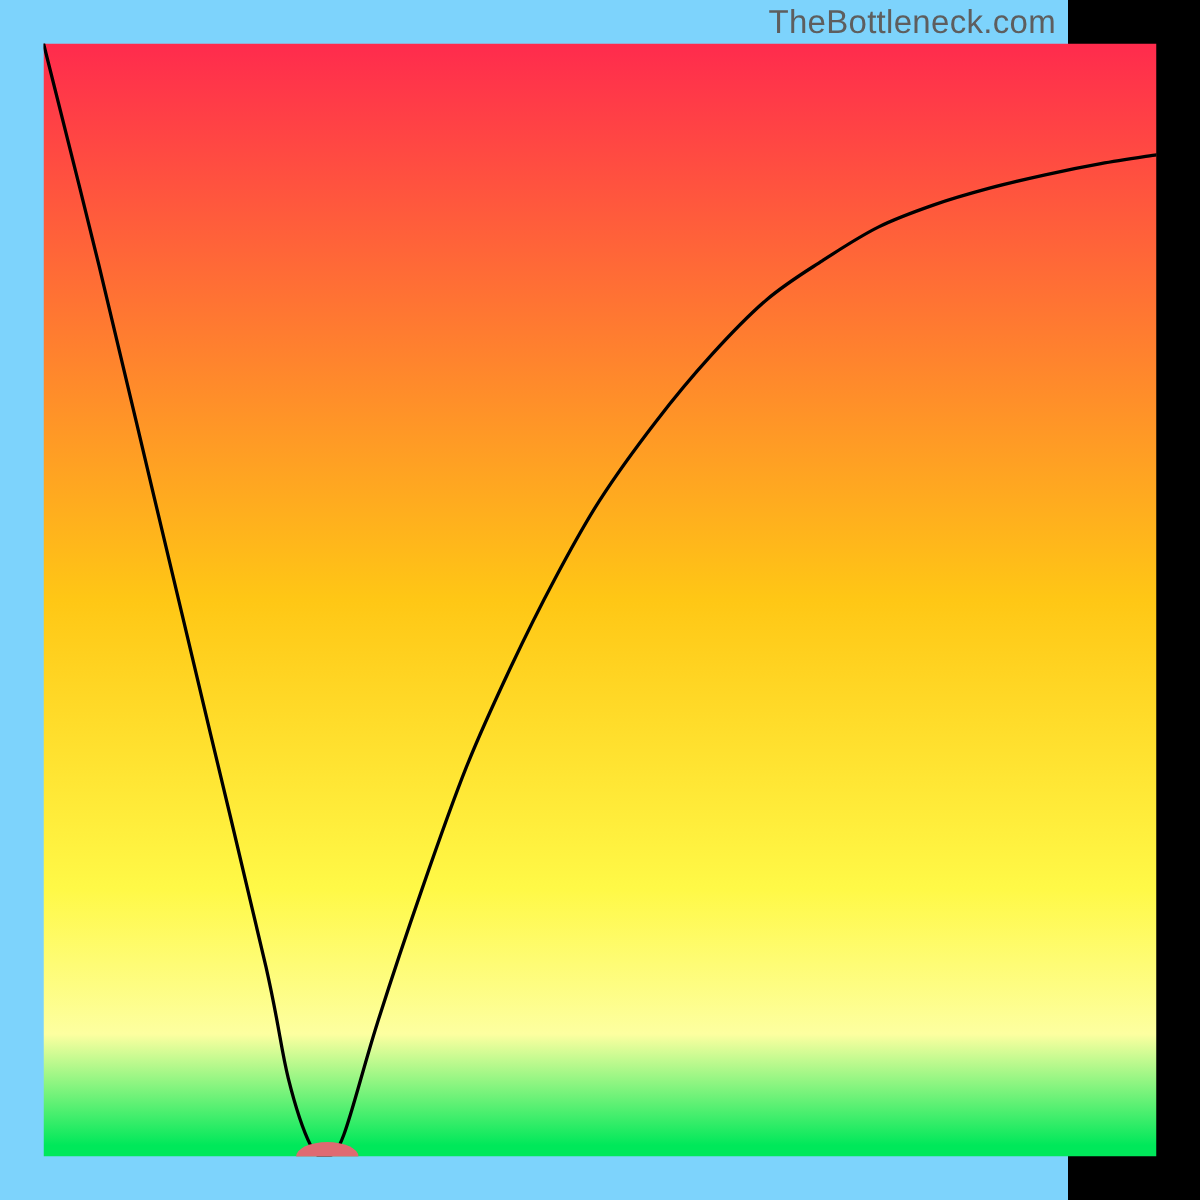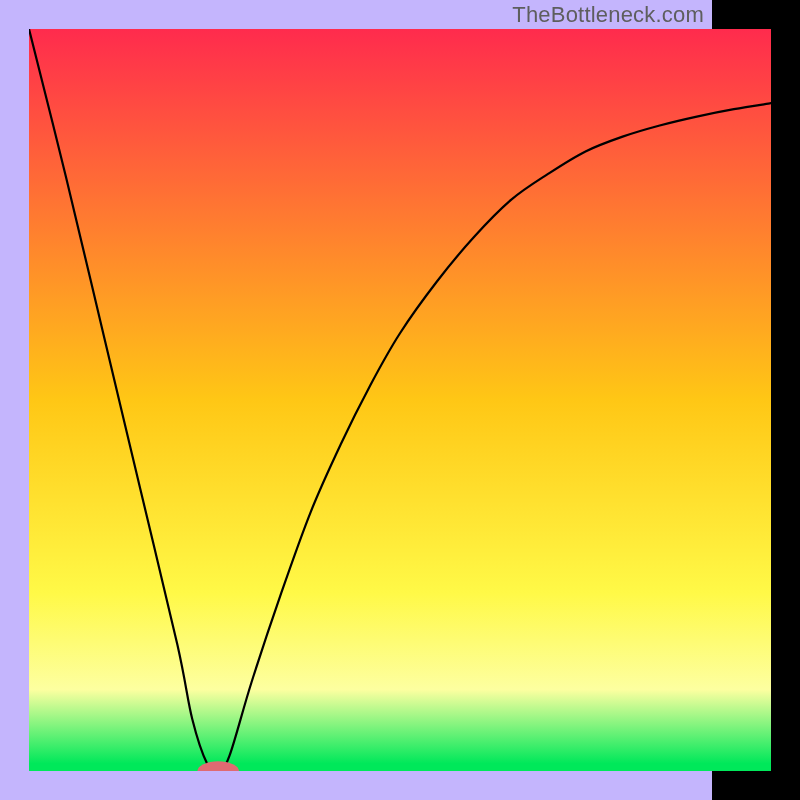--- a/index.html
+++ b/index.html
@@ -8,21 +8,21 @@
     width: 800px;
     height: 800px;
     overflow: hidden;
     background: #000;
     font-family: Arial, Helvetica, sans-serif;
   }
   .frame {
     position: relative;
     width: 712px;
     height: 800px;
-    background: #c4b5fd;
+    background: #7dd3fc;
   }
   .watermark {
     position: absolute;
     top: 2px;
     right: 8px;
     color: #5e5e5e;
     font-size: 22px;
     font-weight: 500;
     letter-spacing: 0.2px;
   }

